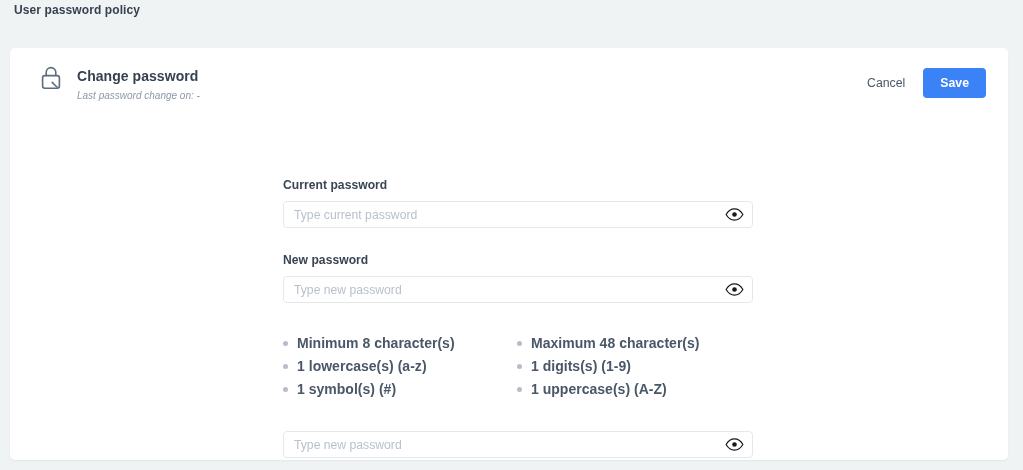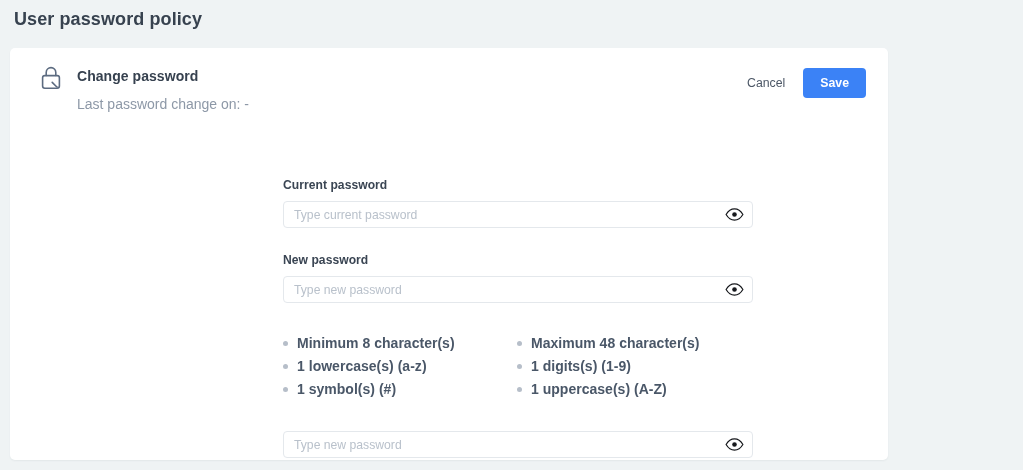--- a/index.html
+++ b/index.html
@@ -14,33 +14,33 @@
     background: #eff3f4;
     font-family: "Liberation Sans", sans-serif;
     color: #3b4859;
     -webkit-font-smoothing: antialiased;
   }
 
   
   .page-heading {
     position: absolute;
     left: 14px;
-    top: 9px;
-    font-size: 18px;
+    top: 3px;
+    font-size: 12px;
     font-weight: bold;
     letter-spacing: 0.1px;
     color: #37424f;
   }
 
   
   .card {
     position: absolute;
     left: 10px;
     top: 48px;
-    width: 878px;
+    width: 998px;
     height: 412px;
     background: #ffffff;
     border-radius: 5px;
     box-shadow: 0 1px 2px rgba(40,55,75,0.06);
   }
 
   
   .card-head {
     position: absolute;
     left: 0;
@@ -66,24 +66,25 @@
 
   .head-title {
     font-size: 14px;
     font-weight: bold;
     color: #36414f;
     letter-spacing: 0.05px;
     line-height: 18px;
   }
 
   .head-sub {
-    margin-top: 12px;
-    font-size: 14px;
+    margin-top: 4px;
+    font-size: 10px;
     color: #8d98a7;
     line-height: 14px;
+    font-style: italic;
   }
 
   
   .head-actions {
     position: absolute;
     right: 22px;
     top: 20px;
     display: flex;
     align-items: center;
     gap: 16px;

